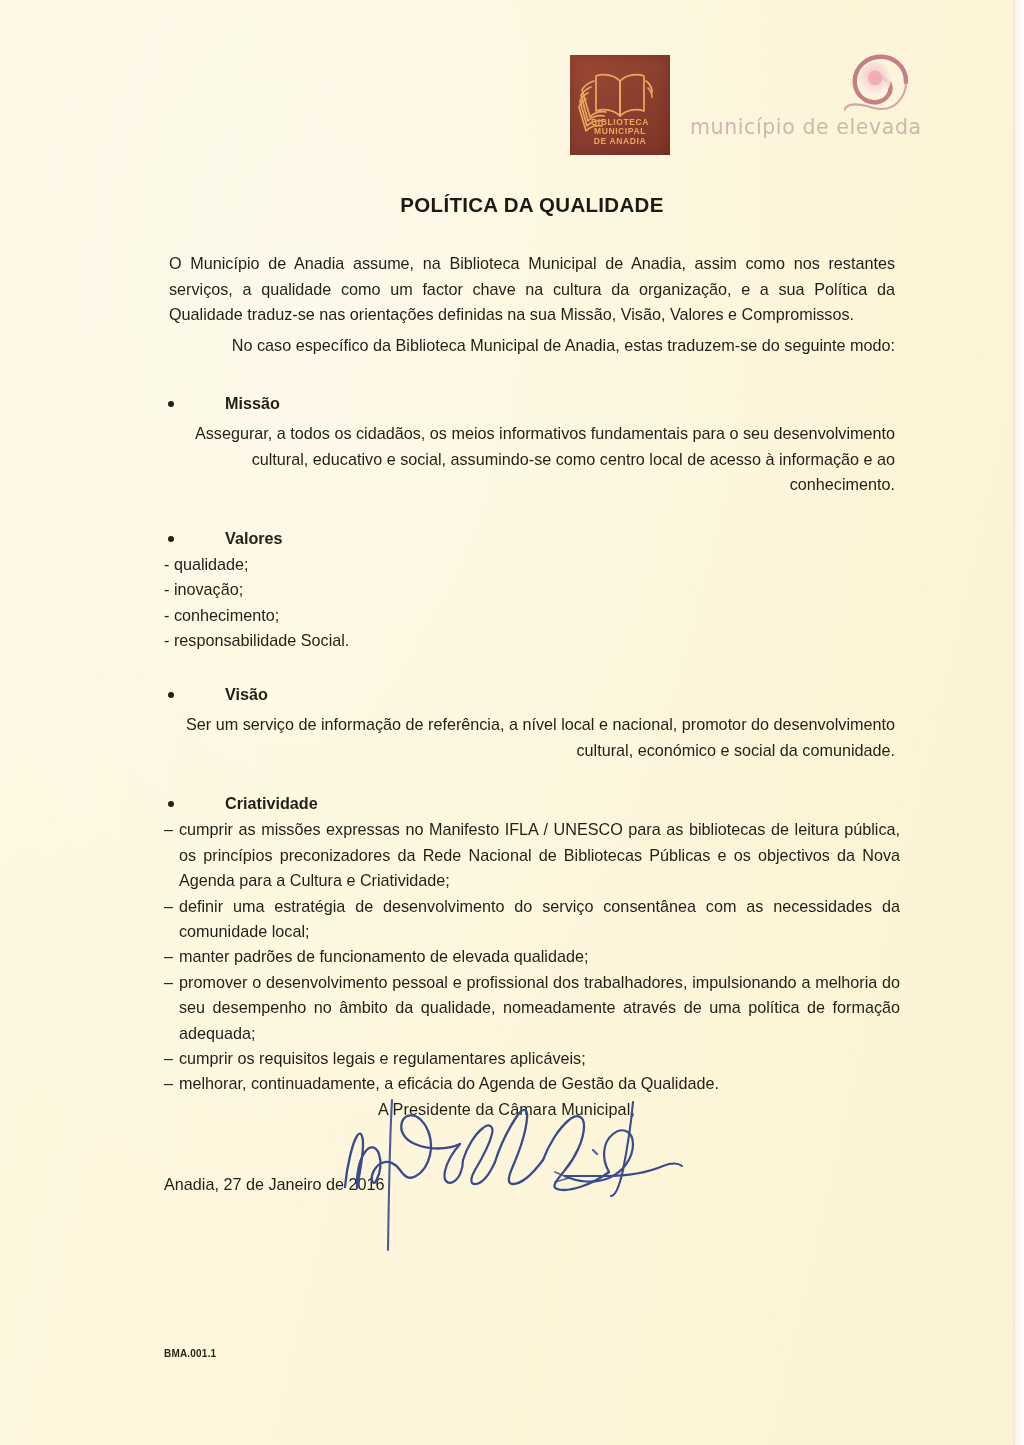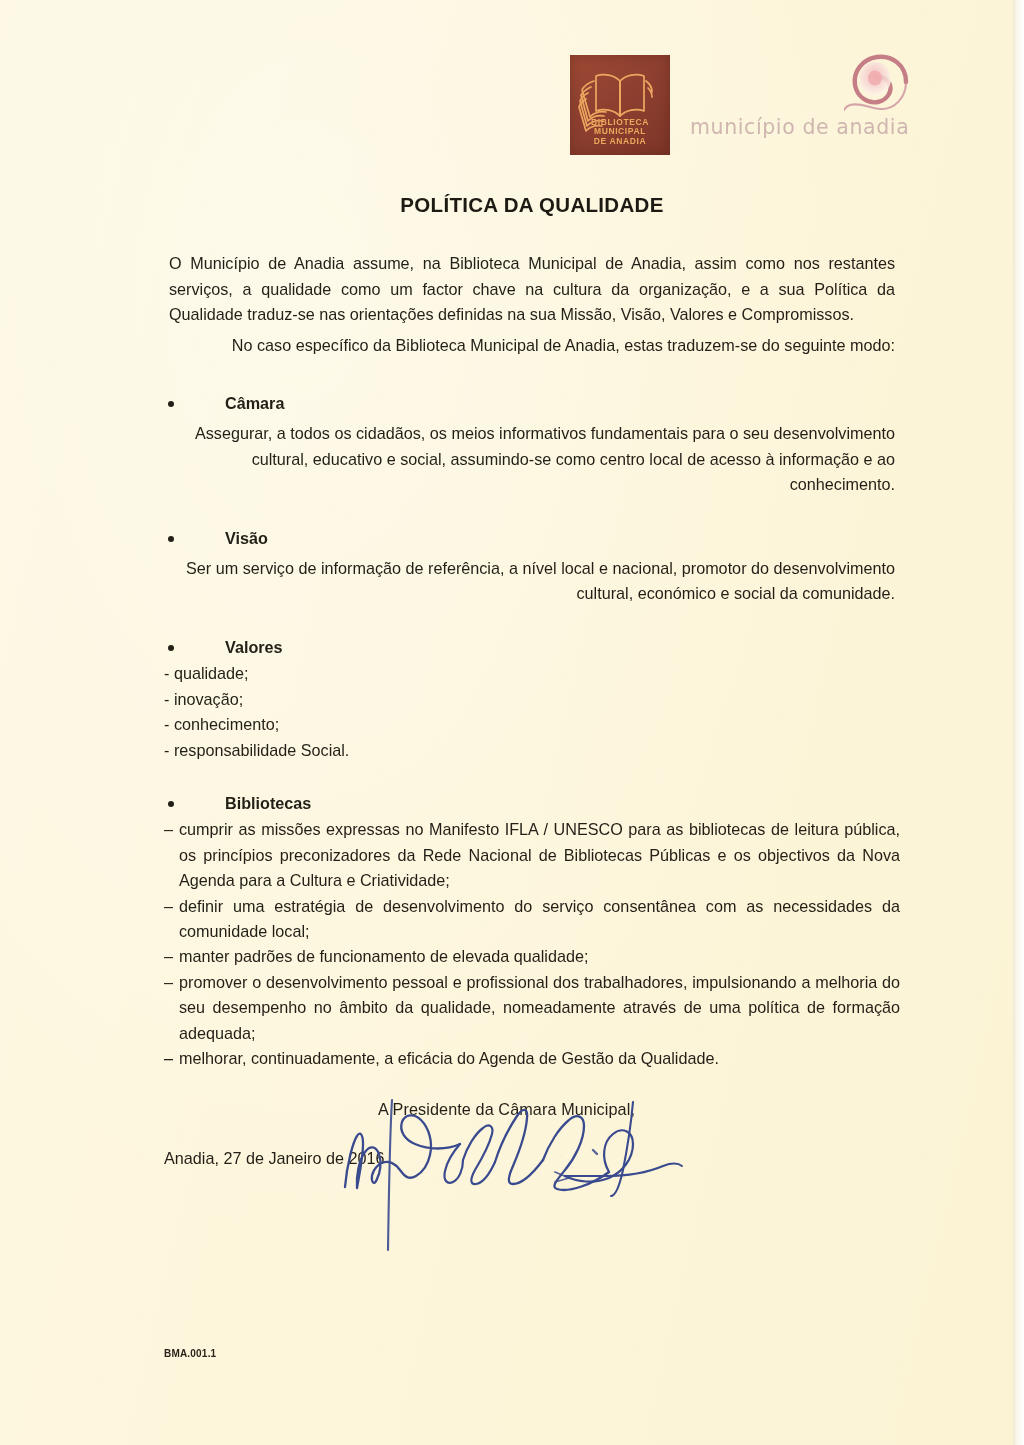--- a/index.html
+++ b/index.html
@@ -249,90 +249,91 @@
             <stop offset="0%" stop-color="#f2b9bd"></stop>
             <stop offset="55%" stop-color="#f6d6d4"></stop>
             <stop offset="100%" stop-color="#fdf4e6"></stop>
           </radialGradient>
         </defs>
         <path d="M62 30 C62 13, 48 3, 33 5 C18 7, 9 20, 11 33 C13 45, 24 52, 34 50 C43 48, 48 40, 46 33 C44 27, 38 24, 33 26" fill="none" stroke="#c0737f" stroke-width="4.4" stroke-linecap="round" opacity=".92"></path>
         <path d="M62 30 C62 46, 50 58, 36 57 C25 56, 16 50, 6 53 C3 54, 1 56, 0 58" fill="none" stroke="#c98898" stroke-width="2.1" stroke-linecap="round" opacity=".75"></path>
         <ellipse cx="31" cy="27" rx="16" ry="17" fill="url(#swirlCore)" opacity=".85"></ellipse>
         <ellipse cx="31" cy="26" rx="7" ry="7.5" fill="#f0a9ac" opacity=".8"></ellipse>
       </svg>
-      <div id="municipality-wordmark">município de anadia</div>
+      <div id="municipality-wordmark">município de elevada</div>
     </div>
   </div>
 
   <div id="doc-body">
 
     <h1 id="doc-title">POLÍTICA DA QUALIDADE</h1>
 
     <div id="intro-block">
       <p class="para">O Município de Anadia assume, na Biblioteca Municipal de Anadia, assim como nos restantes serviços, a qualidade como um factor chave na cultura da organização, e a sua Política da Qualidade traduz-se nas orientações definidas na sua Missão, Visão, Valores e Compromissos.</p>
       <p class="para">No caso específico da Biblioteca Municipal de Anadia, estas traduzem-se do seguinte modo:</p>
     </div>
 
     <div class="section">
       <div class="section-heading">
         <span class="bullet"></span>
-        <span>Câmara</span>
+        <span>Missão</span>
       </div>
       <div class="section-body">
         <p class="para">Assegurar, a todos os cidadãos, os meios informativos fundamentais para o seu desenvolvimento cultural, educativo e social, assumindo-se como centro local de acesso à informação e ao conhecimento.</p>
-      </div>
-    </div>
-
-    <div class="section">
-      <div class="section-heading">
-        <span class="bullet"></span>
-        <span>Visão</span>
-      </div>
-      <div class="section-body">
-        <p class="para">Ser um serviço de informação de referência, a nível local e nacional, promotor do desenvolvimento cultural, económico e social da comunidade.</p>
       </div>
     </div>
 
     <div class="section">
       <div class="section-heading">
         <span class="bullet"></span>
         <span>Valores</span>
       </div>
       <div class="section-body">
         <p class="value-line">- qualidade;</p>
         <p class="value-line">- inovação;</p>
         <p class="value-line">- conhecimento;</p>
         <p class="value-line">- responsabilidade Social.</p>
       </div>
     </div>
 
     <div class="section">
       <div class="section-heading">
         <span class="bullet"></span>
-        <span>Bibliotecas</span>
+        <span>Visão</span>
+      </div>
+      <div class="section-body">
+        <p class="para">Ser um serviço de informação de referência, a nível local e nacional, promotor do desenvolvimento cultural, económico e social da comunidade.</p>
+      </div>
+    </div>
+
+    <div class="section">
+      <div class="section-heading">
+        <span class="bullet"></span>
+        <span>Criatividade</span>
       </div>
       <div class="section-body">
         <p class="commitment">
           <span class="dash">–</span>
           <span>cumprir as missões expressas no Manifesto IFLA / UNESCO para as bibliotecas de leitura pública, os princípios preconizadores da Rede Nacional de Bibliotecas Públicas e os objectivos da Nova Agenda para a Cultura e Criatividade;</span>
         </p>
         <p class="commitment">
           <span class="dash">–</span>
           <span>definir uma estratégia de desenvolvimento do serviço consentânea com as necessidades da comunidade local;</span>
         </p>
         <p class="commitment short">
           <span class="dash">–</span>
           <span>manter padrões de funcionamento de elevada qualidade;</span>
         </p>
         <p class="commitment">
           <span class="dash">–</span>
           <span>promover o desenvolvimento pessoal e profissional dos trabalhadores, impulsionando a melhoria do seu desempenho no âmbito da qualidade, nomeadamente através de uma política de formação adequada;</span>
         </p>
         <p class="commitment short">
           <span class="dash">–</span>
+          <span>cumprir os requisitos legais e regulamentares aplicáveis;</span>
         </p>
         <p class="commitment short">
           <span class="dash">–</span>
           <span>melhorar, continuadamente, a eficácia do Agenda de Gestão da Qualidade.</span>
         </p>
       </div>
     </div>
 
     <p id="date-line">Anadia, 27 de Janeiro de 2016</p>
   </div>

